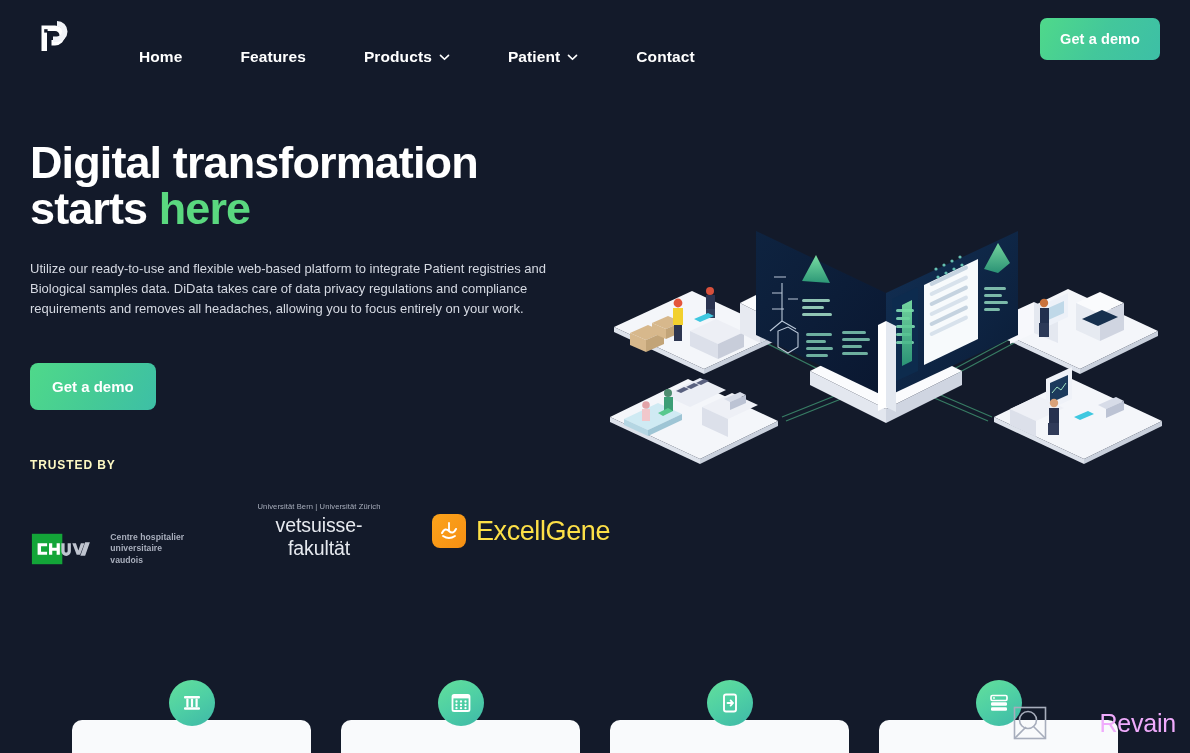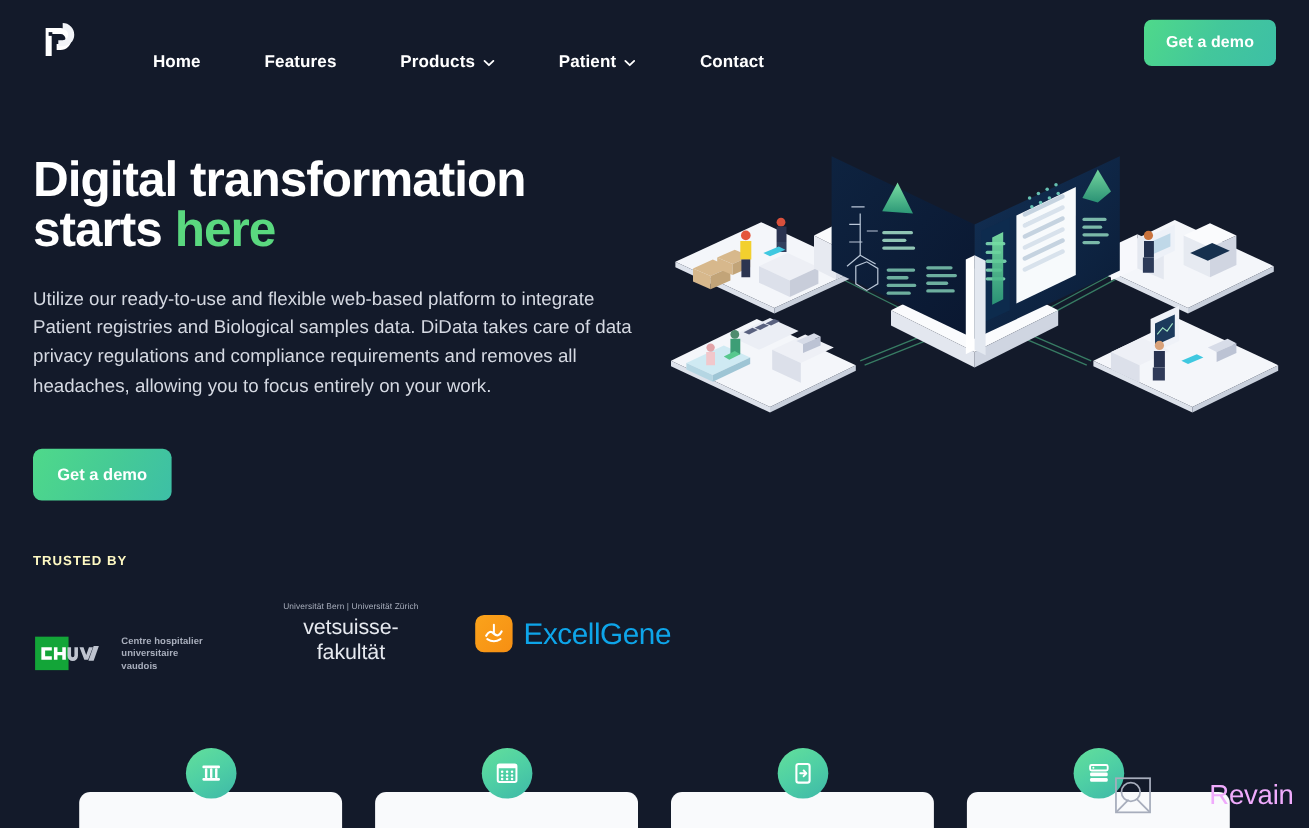--- a/index.html
+++ b/index.html
@@ -75,41 +75,42 @@
     padding: 13px 20px;
     cursor: pointer;
     letter-spacing: 0.1px;
   }
 
   
   .hero {
     display: flex;
     padding: 62px 32px 0 30px;
     position: relative;
+    align-items: center;
   }
 
   .hero-left {
     width: 580px;
     flex: 0 0 auto;
     padding-left: 0px;
   }
 
   .hero-title {
     font-size: 45px;
     line-height: 1.03;
     font-weight: 700;
     letter-spacing: -0.9px;
     color: #FFFFFF;
     max-width: 520px;
   }
   .hero-title .accent { color: #5AD87F; }
 
   .hero-para {
     margin-top: 26px;
-    font-size: 17px;
+    font-size: 13px;
     line-height: 1.55;
     color: #D5D9E2;
     max-width: 545px;
     font-weight: 400;
   }
 
   .btn-demo-hero {
     margin-top: 44px;
     background: linear-gradient(118deg, #4FD98A 0%, #45CA96 55%, #3DBFA6 100%);
     color: #ffffff;
@@ -166,21 +167,21 @@
   
   .logo-eg { margin-left: 42px; display: flex; align-items: center; gap: 10px; }
   .eg-mark {
     width: 34px; height: 34px;
     border-radius: 8px;
     background: linear-gradient(135deg,#FBA31B 0%, #F68F13 100%);
     display: flex; align-items: center; justify-content: center;
   }
   .eg-name {
     font-size: 27px;
-    color: #0ea5e9;
+    color: #fde047;
     letter-spacing: -0.4px;
     font-weight: 400;
   }
 
   
   .hero-right {
     flex: 1 1 auto;
     position: relative;
     margin-top: -8px;
   }

